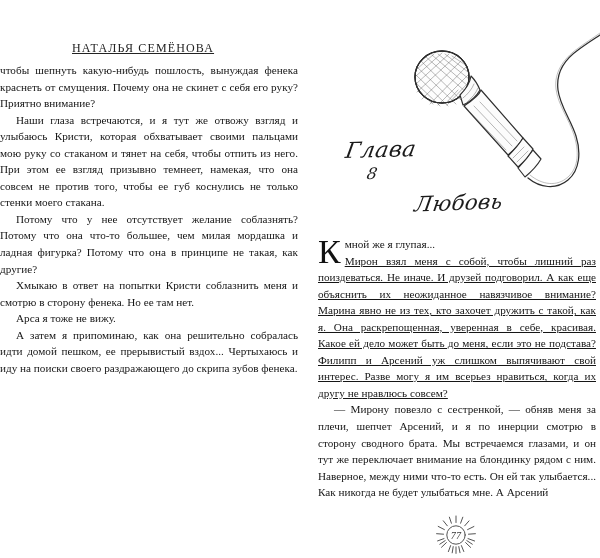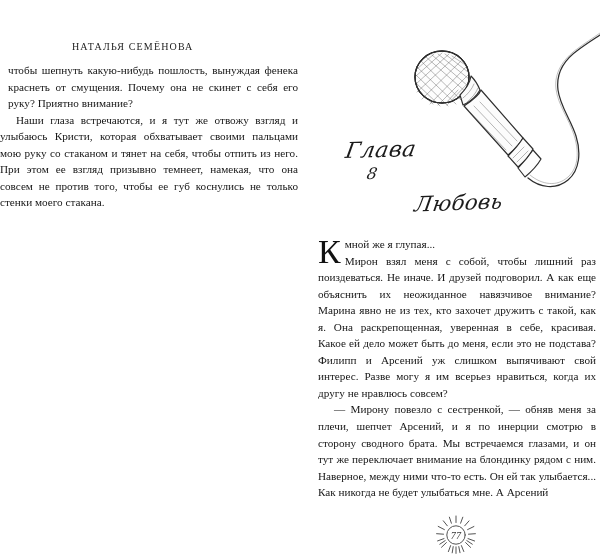--- a/index.html
+++ b/index.html
@@ -28,47 +28,47 @@
     width: 310px;
     height: 558px;
     box-sizing: border-box;
     padding: 0;
   }
 
   .running-head {
     position: absolute;
     left: 72px;
     top: 41px;
-    font-size: 10px;
+    font-size: 12px;
     letter-spacing: 1.15px;
     font-variant: small-caps;
     text-transform: uppercase;
     color: #232323;
     white-space: nowrap;
+    text-decoration: underline;
   }
 
   .left-col {
     position: absolute;
     left: 0px;
     top: 62px;
     width: 298px;
     font-size: 11.2px;
     line-height: 16.55px;
     text-align: justify;
     text-justify: inter-word;
     color: #161616;
     hyphens: manual;
   }
   .left-col p {
     margin: 0;
     text-indent: 16px;
   }
   .left-col p.noindent {
     text-indent: 0;
-    padding-left: 8px;
   }
   .left-col p:last-child {
     text-align-last: left;
   }
 
   
   .page-right {
     position: relative;
     width: 290px;
     height: 558px;
@@ -130,20 +130,21 @@
     line-height: 16.55px;
     text-align: justify;
     color: #161616;
   }
   .right-col p {
     margin: 0;
     text-indent: 16px;
   }
   .right-col p.noindent {
     text-indent: 0;
+    text-decoration: underline;
   }
   .right-col p.lead {
     text-indent: 0;
   }
   .dropcap {
     float: left;
     font-size: 34px;
     line-height: 27px;
     padding: 1px 4px 0 0;
     margin-top: 1px;
@@ -178,20 +179,24 @@
 
 <div class="spread">
 
   <div class="page-left">
 
     <div class="running-head">Наталья Семёнова</div>
 
     <div class="left-col">
       <p class="noindent">чтобы шепнуть какую-нибудь пошлость, вынуждая фенека краснеть от смущения. Почему она не скинет с себя его руку? Приятно внимание?</p>
       <p>Наши глаза встречаются, и я тут же отвожу взгляд и улыбаюсь Кристи, которая обхватывает своими пальцами мою руку со стаканом и тянет на себя, чтобы отпить из него. При этом ее взгляд призывно темнеет, намекая, что она совсем не против того, чтобы ее губ коснулись не только стенки моего стакана.</p>
+      <p>Потому что у нее отсутствует желание соблазнять? Потому что она что-то большее, чем милая мордашка и ладная фигурка? Потому что она в принципе не такая, как другие?</p>
+      <p>Хмыкаю в ответ на попытки Кристи соблазнить меня и смотрю в сторону фенека. Но ее там нет.</p>
+      <p>Арса я тоже не вижу.</p>
+      <p>А затем я припоминаю, как она решительно собралась идти домой пешком, ее прерывистый вздох... Чертыхаюсь и иду на поиски своего раздражающего до скрипа зубов фенека.</p>
     </div>
   </div>
 
   <div class="page-right">
 
     <svg class="mic-art" viewBox="0 0 212 185">
       <g fill="none" stroke="#2e2e2e" stroke-width="1.15" stroke-linecap="round" stroke-linejoin="round">
 
         <ellipse cx="54" cy="49" rx="27" ry="26" fill="#fdfdfd"></ellipse>
         <ellipse cx="54" cy="49" rx="27" ry="26" fill="none"></ellipse>

